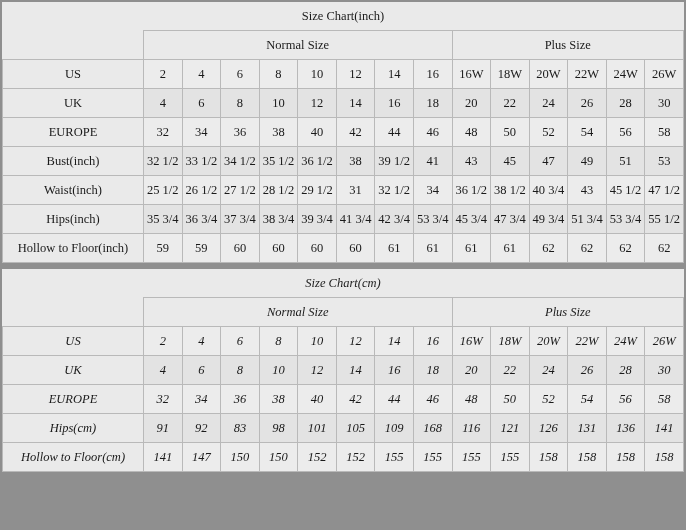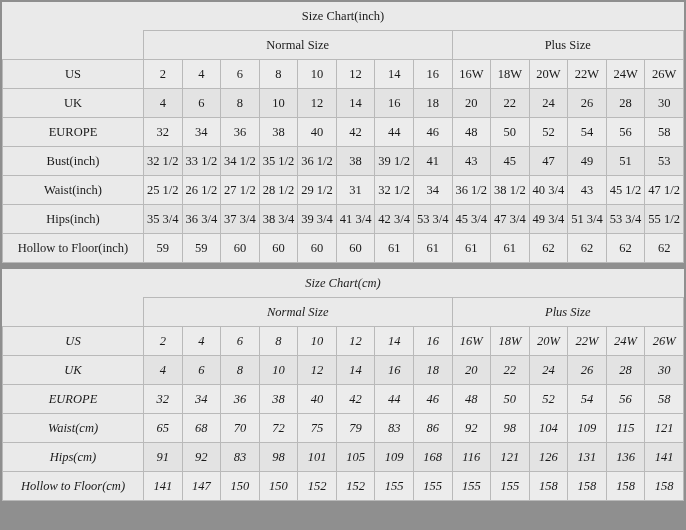--- a/index.html
+++ b/index.html
@@ -264,37 +264,20 @@
           <td class="val">42</td>
           <td class="val">44</td>
           <td class="val">46</td>
           <td class="val">48</td>
           <td class="val">50</td>
           <td class="val">52</td>
           <td class="val">54</td>
           <td class="val">56</td>
           <td class="val">58</td>
         </tr>
-        <tr class="row-shade-b">
-          <td class="rowlabel">Waist(cm)</td>
-          <td class="val">65</td>
-          <td class="val">68</td>
-          <td class="val">70</td>
-          <td class="val">72</td>
-          <td class="val">75</td>
-          <td class="val">79</td>
-          <td class="val">83</td>
-          <td class="val">86</td>
-          <td class="val">92</td>
-          <td class="val">98</td>
-          <td class="val">104</td>
-          <td class="val">109</td>
-          <td class="val">115</td>
-          <td class="val">121</td>
-        </tr>
         <tr class="row-shade-a">
           <td class="rowlabel">Hips(cm)</td>
           <td class="val">91</td>
           <td class="val">92</td>
           <td class="val">83</td>
           <td class="val">98</td>
           <td class="val">101</td>
           <td class="val">105</td>
           <td class="val">109</td>
           <td class="val">168</td>

